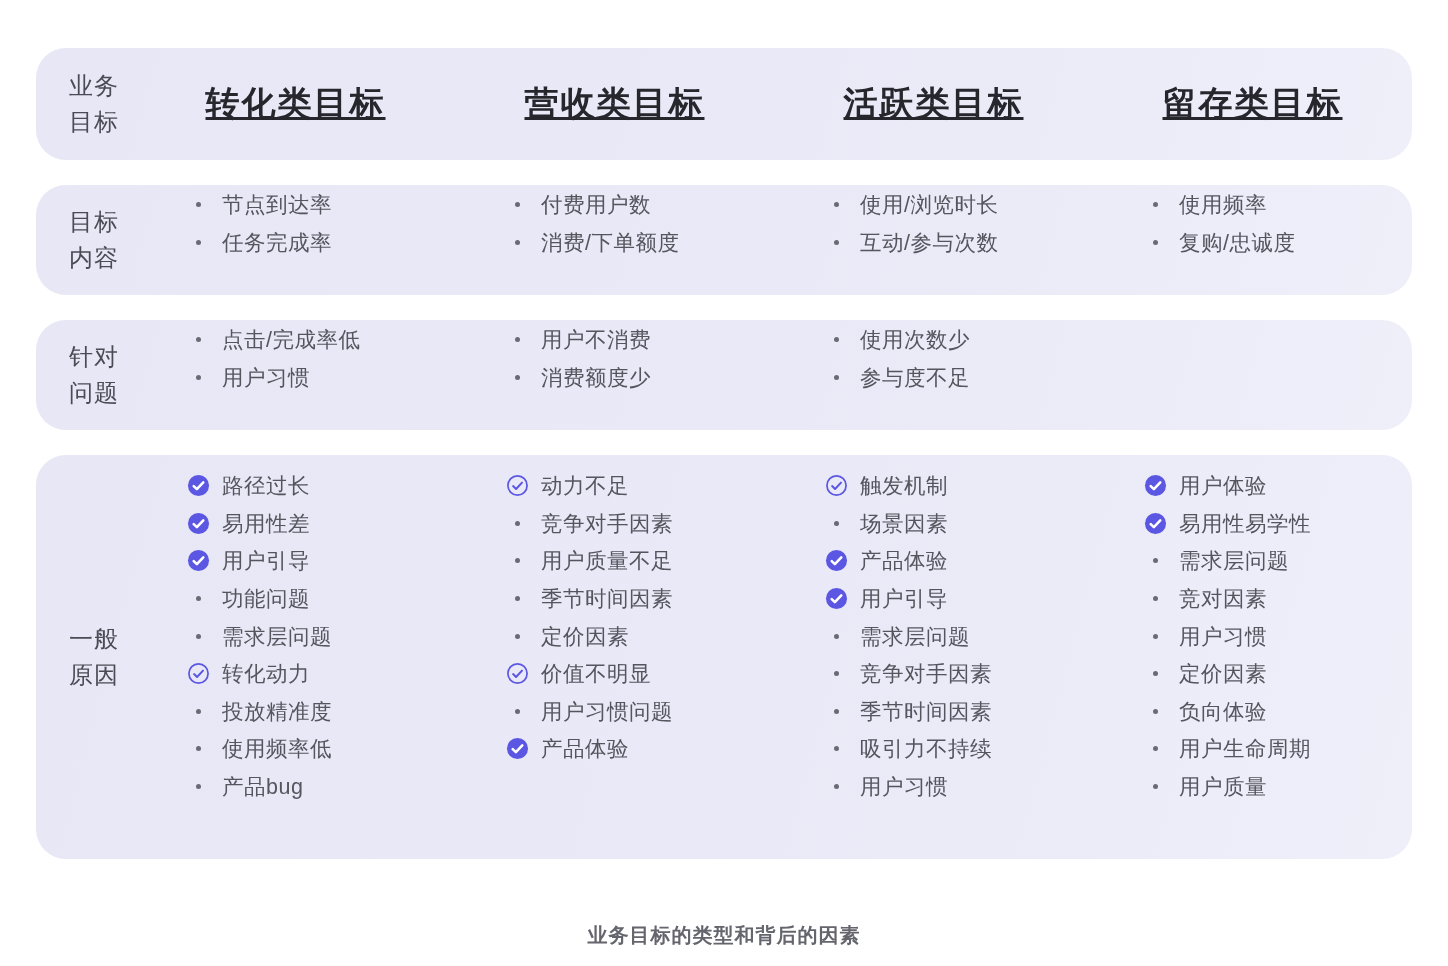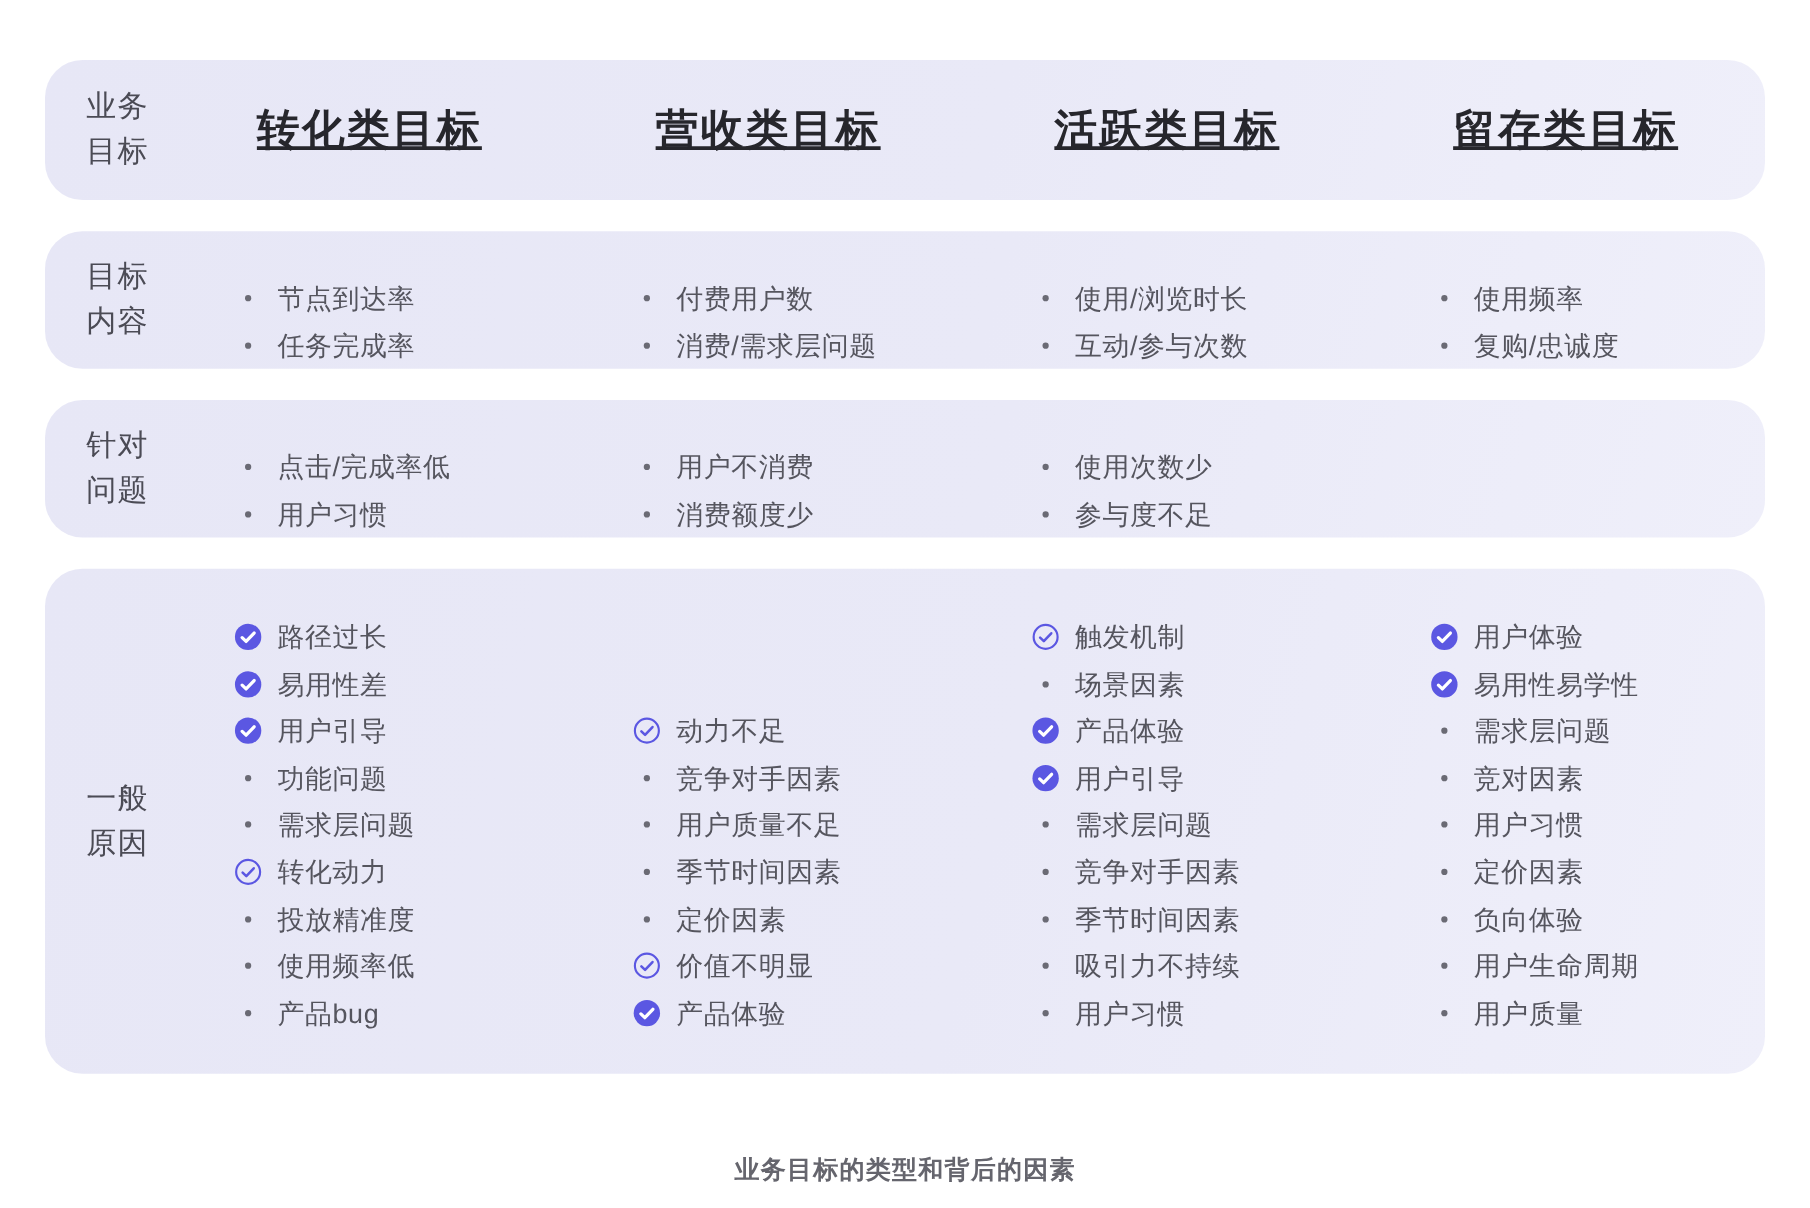--- a/index.html
+++ b/index.html
@@ -29,25 +29,25 @@
   .row-label{
     text-align:center;color:var(--label-text);font-size:24px;
     line-height:36px;padding-left:16px;letter-spacing:1px;
   }
   .col-header{
     text-align:center;font-size:34px;font-weight:900;color:var(--header-text);
     letter-spacing:2px;
     text-decoration:underline;
   }
   .col-list{
-    display:flex;flex-direction:column;justify-content:flex-end;
+    display:flex;flex-direction:column;justify-content:flex-start;
     padding-left:50px;align-self:stretch;
   }
   .panel-small .item{height:38px;}
-  .panel-large .col-list{padding-top:30px;padding-bottom:30px;}
+  .panel-large .col-list{padding-top:12px;padding-bottom:30px;}
   .panel-large .item{height:37.6px;}
   .item{display:flex;align-items:center;}
   .marker{width:24px;min-width:24px;height:24px;display:flex;
     align-items:center;justify-content:center;margin-right:12px;}
   .marker svg{display:block;}
   .dot{width:5px;height:5px;border-radius:50%;background:var(--dot);display:block;}
   .item-text{font-size:21.5px;color:var(--body-text);letter-spacing:0.5px;}
   .caption{
     margin-top:38px;text-align:center;font-size:20px;font-weight:600;
     color:var(--caption-text);letter-spacing:1px;
@@ -92,21 +92,21 @@
         <div class="item">
           <span class="marker">
             <span class="dot"></span>
           </span>
           <span class="item-text">付费用户数</span>
         </div>
         <div class="item">
           <span class="marker">
             <span class="dot"></span>
           </span>
-          <span class="item-text">消费/需求层问题</span>
+          <span class="item-text">消费/下单额度</span>
         </div>
       </div>
     <div class="col-list">
         <div class="item">
           <span class="marker">
             <span class="dot"></span>
           </span>
           <span class="item-text">使用/浏览时长</span>
         </div>
         <div class="item">
@@ -292,20 +292,26 @@
           <span class="marker">
             <svg width="23" height="23" viewBox="0 0 24 24">
               <circle cx="12" cy="12" r="10" fill="none" stroke="#5B57E2" stroke-width="1.8"></circle>
               <path d="M7.4 12.6l3.1 3 6.2-6.6" fill="none" stroke="#5B57E2" stroke-width="2.1" stroke-linecap="round" stroke-linejoin="round"></path>
             </svg>
           </span>
           <span class="item-text">价值不明显</span>
         </div>
         <div class="item">
           <span class="marker">
+            <span class="dot"></span>
+          </span>
+          <span class="item-text">用户习惯问题</span>
+        </div>
+        <div class="item">
+          <span class="marker">
             <svg width="23" height="23" viewBox="0 0 24 24">
               <circle cx="12" cy="12" r="11" fill="#5B57E2"></circle>
               <path d="M7 12.6l3.3 3.2 6.7-7" fill="none" stroke="#fff" stroke-width="2.7" stroke-linecap="round" stroke-linejoin="round"></path>
             </svg>
           </span>
           <span class="item-text">产品体验</span>
         </div>
       </div>
     <div class="col-list">
         <div class="item">

